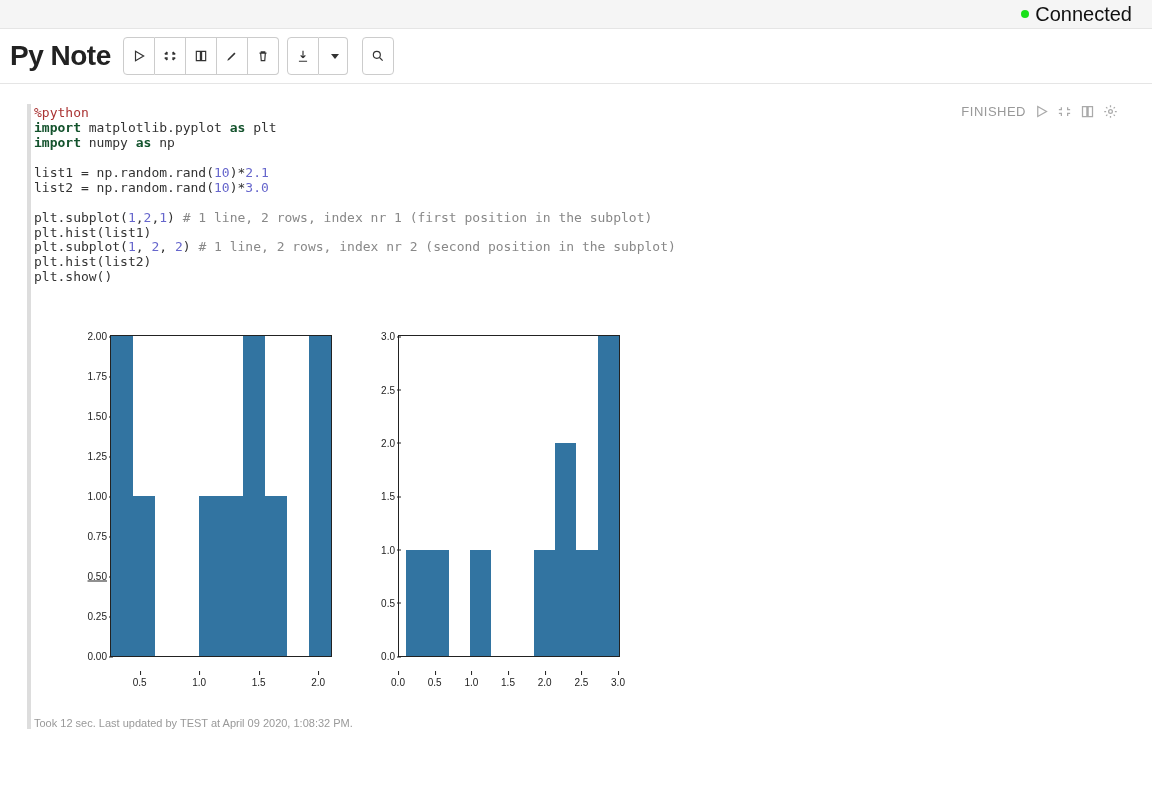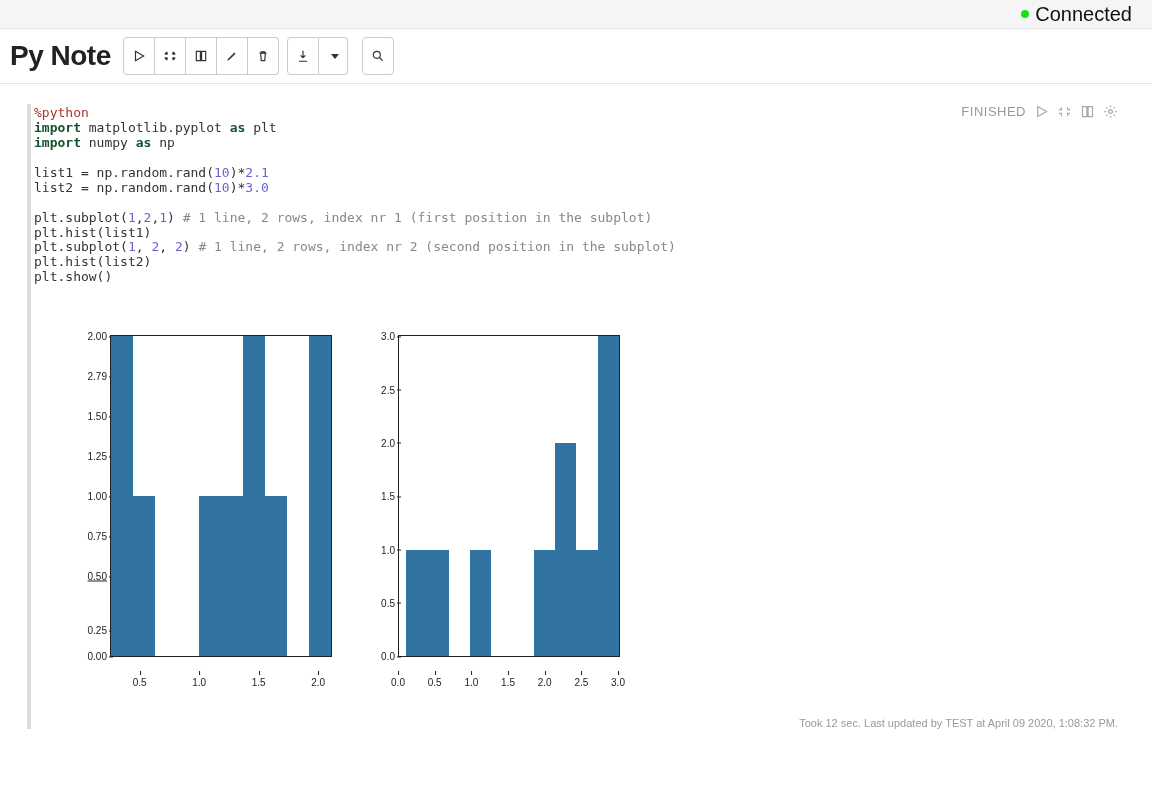--- a/index.html
+++ b/index.html
@@ -193,21 +193,20 @@
   .bar {
     position: absolute;
     bottom: 0;
     background: #3274a1;
   }
   .footer-note {
     font-size: 11px;
     color: #999;
     margin-top: 44px;
     margin-left: 0;
-    text-align: right;
   }
   .gear-plain { color:#333; cursor:pointer; }
   .kbd-icon { width:18px; height:14px; }
 </style>
 </head>
 <body>
 
 <div class="topbar">
   <span class="status-dot"></span>
   <span class="status-text">Connected</span>
@@ -298,27 +297,27 @@
 <span>plt.hist(list1)</span>
 <span>plt.subplot(</span><span class="tok-num">1</span><span>, </span><span class="tok-num">2</span><span>, </span><span class="tok-num">2</span><span>) </span><span class="tok-cmt"># 1 line, 2 rows, index nr 2 (second position in the subplot)</span>
 <span>plt.hist(list2)</span>
 <span>plt.show()</span></div>
 
     <div class="charts">
       <div class="plot" id="plot1" style="margin-left: 36px;">
         <div class="axes-box" id="axes1" style="width: 220px; height: 320px;">
             <div class="yticks" id="yt1">
               <div class="ytick" style="bottom: 0px;">0.00</div>
-              <div class="ytick" style="bottom: 26px;">0.25</div>
+              <div class="ytick" style="bottom: 40px;">0.25</div>
               <div class="ytick" style="bottom: 80px; text-decoration: underline;">0.50</div>
               <div class="ytick" style="bottom: 120px;">0.75</div>
               <div class="ytick" style="bottom: 160px;">1.00</div>
               <div class="ytick" style="bottom: 200px;">1.25</div>
               <div class="ytick" style="bottom: 240px;">1.50</div>
-              <div class="ytick" style="bottom: 280px;">2.79</div>
+              <div class="ytick" style="bottom: 280px;">1.75</div>
               <div class="ytick" style="bottom: 320px;">2.00</div>
             </div>
             <div class="bar" style="left: 0px; width: 22px; height: 320px; background: rgb(50, 116, 161);"></div>
             <div class="bar" style="left: 22px; width: 22px; height: 160px; background: rgb(50, 116, 161);"></div>
             <div class="bar" style="left: 88px; width: 22px; height: 160px; background: rgb(50, 116, 161);"></div>
             <div class="bar" style="left: 110px; width: 22px; height: 160px; background: rgb(50, 116, 161);"></div>
             <div class="bar" style="left: 132px; width: 22px; height: 320px; background: rgb(50, 116, 161);"></div>
             <div class="bar" style="left: 154px; width: 22px; height: 160px; background: rgb(50, 116, 161);"></div>
             <div class="bar" style="left: 198px; width: 22px; height: 320px; background: rgb(50, 116, 161);"></div>
           </div>

